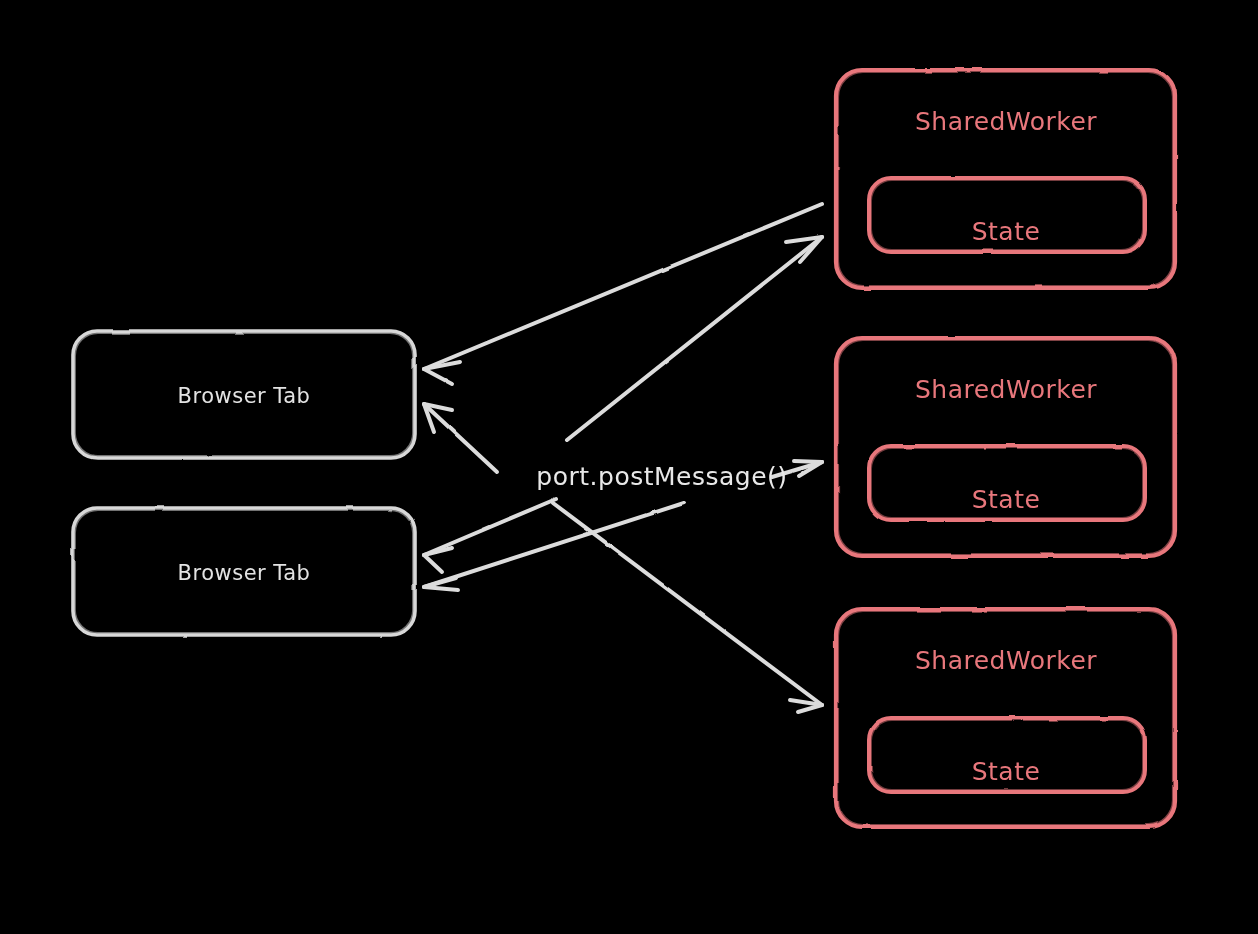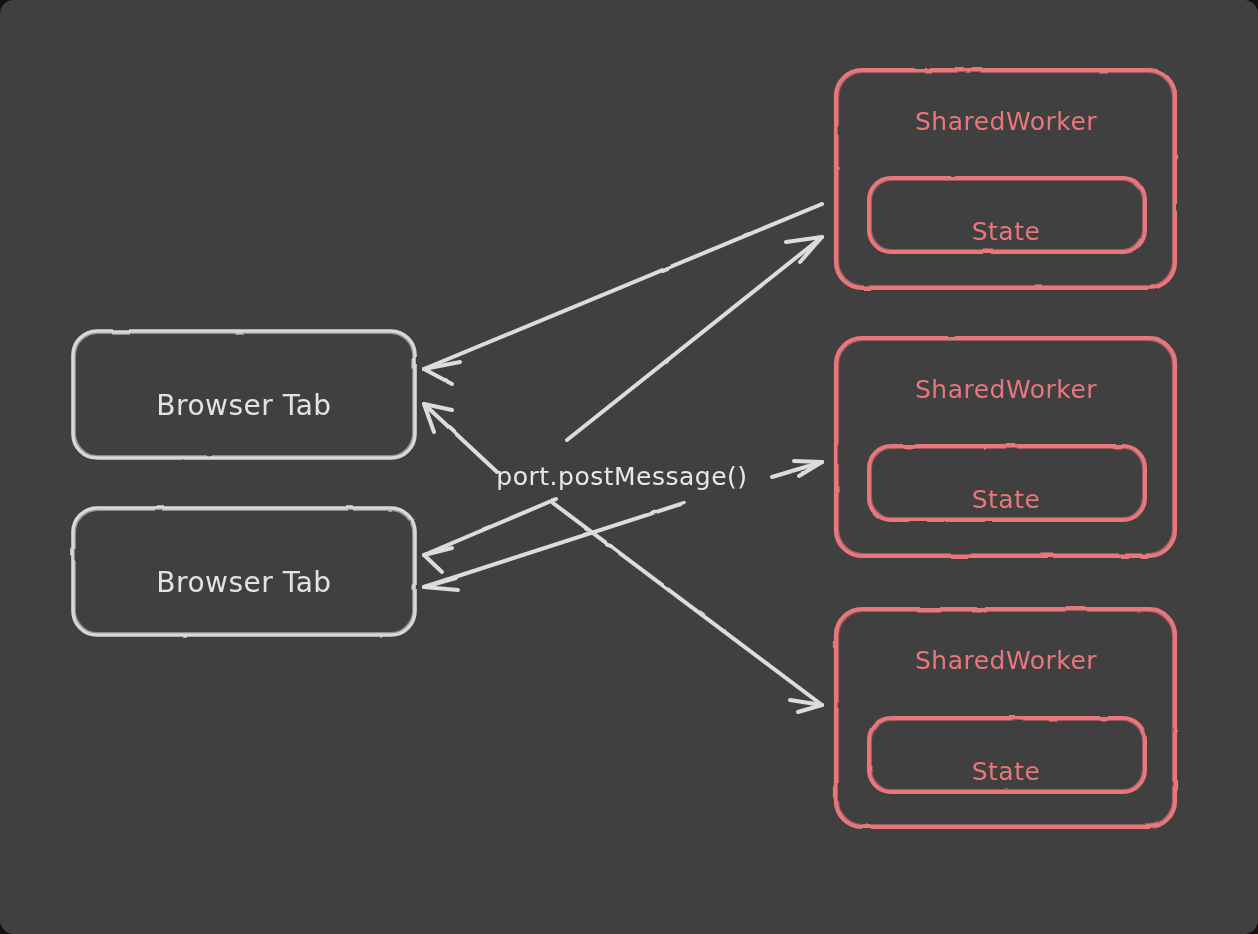--- a/index.html
+++ b/index.html
@@ -8,23 +8,22 @@
     padding: 0;
     background: #121212;
   }
   body {
     font-family: "DejaVu Sans", sans-serif;
   }
   #canvas {
     position: relative;
     width: 1258px;
     height: 934px;
-    background: #404040;
+    background: #000000;
     overflow: hidden;
-    border-radius: 14px;
   }
   #sketch {
     position: absolute;
     left: 0;
     top: 0;
     width: 1258px;
     height: 934px;
   }
   .node-label {
     position: absolute;
@@ -39,26 +38,26 @@
     color: #e8777c;
     font-size: 25px;
   }
   .state-label {
     color: #e8777c;
     font-size: 25px;
     margin-top: 16px;
   }
   .tab-label {
     color: #e3e3e3;
-    font-size: 28px;
-    margin-top: 9px;
+    font-size: 21px;
   }
   .edge-label {
     color: #e8e8e8;
     font-size: 25px;
+    margin-left: 40px;
   }
 </style>
 </head>
 <body>
 
 <div id="canvas">
 
   <svg id="sketch" viewBox="0 0 1258 934" xmlns="http://www.w3.org/2000/svg">
     <defs>
       <filter id="rough" x="-20%" y="-20%" width="140%" height="140%">

